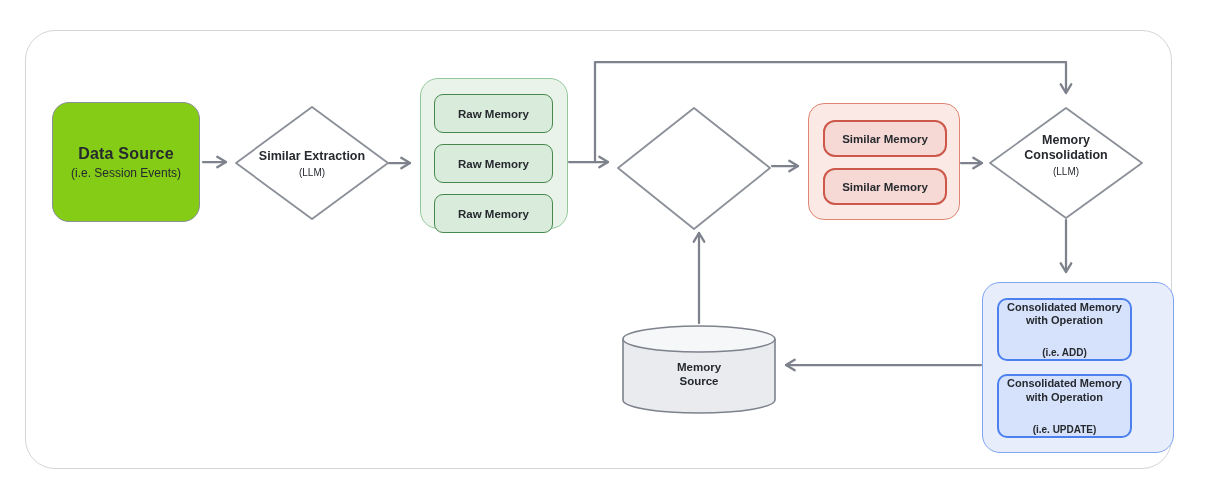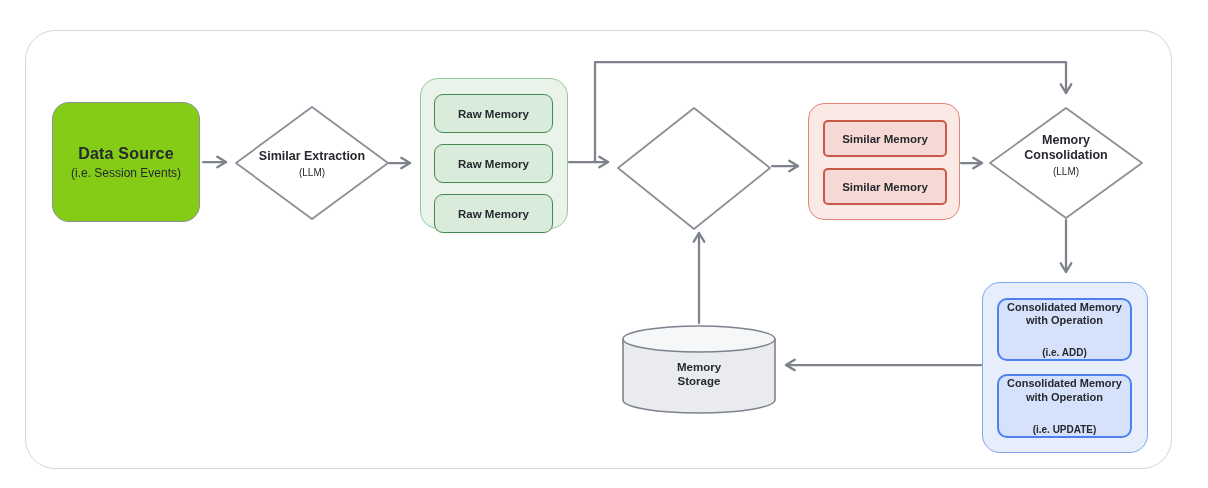--- a/index.html
+++ b/index.html
@@ -65,21 +65,21 @@
     font-weight: bold;
   }
   .container-red {
     background: #fbe9e6;
     border: 1.5px solid #e08673;
     border-radius: 16px;
   }
   .mini-box-red {
     background: #f6d9d5;
     border: 2px solid #cd584a;
-    border-radius: 5px;
+    border-radius: 12px;
     font-size: 11.5px;
     font-weight: bold;
   }
   .container-blue {
     background: #e7edfb;
     border: 1.5px solid #7ea4f2;
     border-radius: 18px;
   }
   .mini-box-blue {
     background: #d6e2fb;
@@ -157,26 +157,26 @@
   <div class="node container-red" style="left:808px; top:103px; width:152px; height:117px;">
     <div class="node mini-box-red" style="left:14px; top:16px; width:124px; height:37px;">Similar Memory</div>
     <div class="node mini-box-red" style="left:14px; top:64px; width:124px; height:37px;">Similar Memory</div>
   </div>
 
   <div class="node diamond-label" style="left:1004px; top:122px; width:124px; height:66px;">
     <div class="title">Memory Consolidation</div>
     <div class="subtitle">(LLM)</div>
   </div>
 
-  <div class="node container-blue" style="left:982px; top:282px; width:166px; height:171px;">
+  <div class="node container-blue" style="left:982px; top:282px; width:192px; height:171px;">
     <div class="node mini-box-blue" style="left:14px; top:15px; width:135px; height:63px;">
       <div class="title">Consolidated Memory with Operation</div>
       <div class="subtitle">(i.e. ADD)</div>
     </div>
     <div class="node mini-box-blue" style="left:14px; top:91px; width:135px; height:64px;">
       <div class="title">Consolidated Memory with Operation</div>
       <div class="subtitle">(i.e. UPDATE)</div>
     </div>
   </div>
 
-  <div class="node cylinder-label" style="left:659px; top:358px; width:80px; height:32px;">Memory Storage</div>
+  <div class="node cylinder-label" style="left:659px; top:358px; width:80px; height:32px;">Memory Source</div>
 
 </div>
 
 </body></html>

